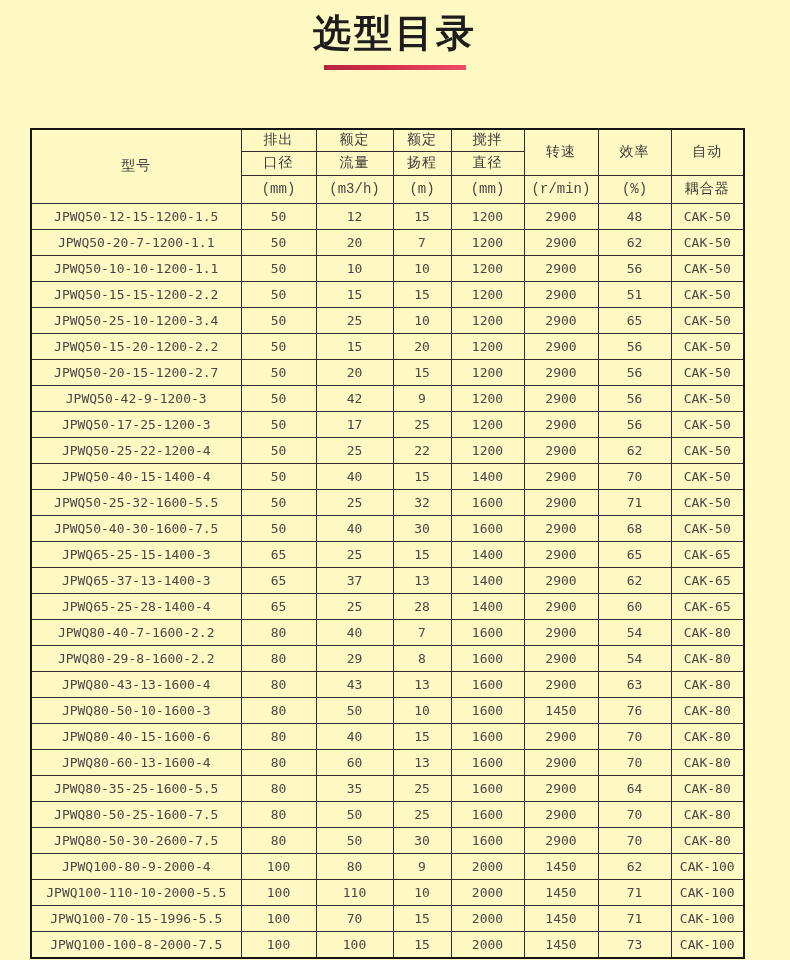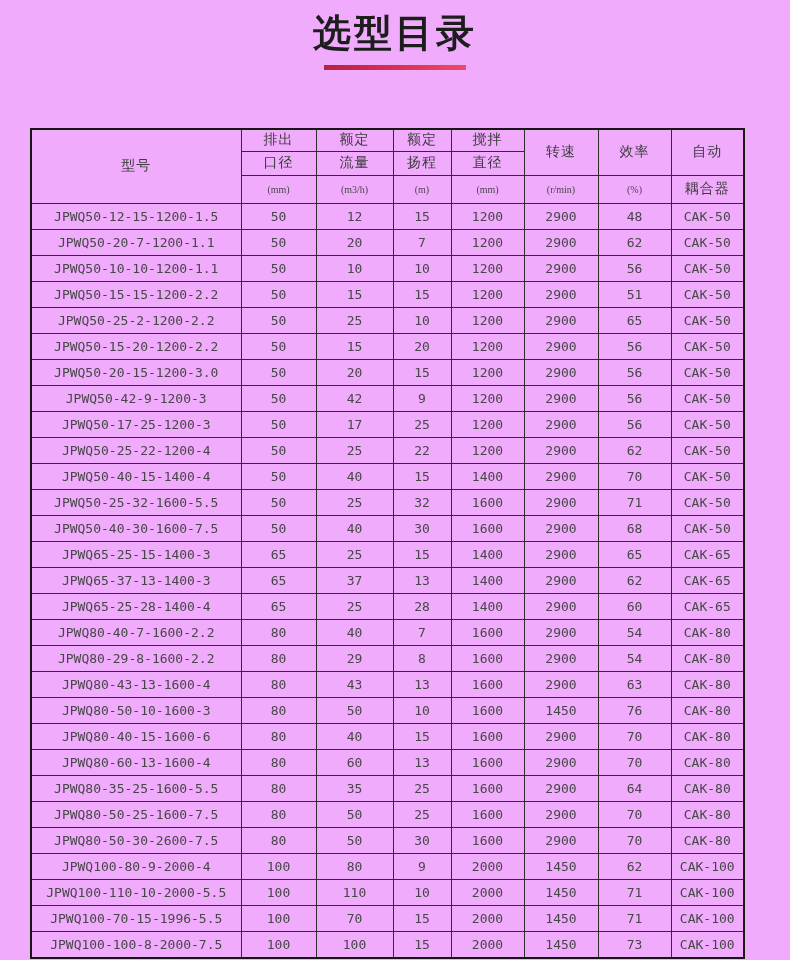--- a/index.html
+++ b/index.html
@@ -5,21 +5,21 @@
   html, body {
     margin: 0;
     padding: 0;
     background: #ffffff;
     width: 790px;
     font-family: "DejaVu Sans", sans-serif;
   }
   .page {
     width: 790px;
     height: 960px;
-    background: #f0abfc;
+    background: #fef9c3;
     overflow: hidden;
   }
   .page-title {
     text-align: center;
     padding-top: 10px;
     font-size: 38px;
     line-height: 46px;
     font-weight: bold;
     color: #1d1d1d;
     letter-spacing: 3px;
@@ -45,22 +45,22 @@
     font-weight: normal;
     overflow: hidden;
     white-space: nowrap;
   }
   .spec-table thead th.cn {
     font-size: 14px;
     color: #3c3c3c;
     letter-spacing: 1px;
   }
   .spec-table thead th.unit {
-    font-family: Liberation Serif, serif;
-    font-size: 10px;
+    font-family: Liberation Mono, monospace;
+    font-size: 14px;
     color: #474747;
     letter-spacing: 0px;
   }
   .hr1 { height: 22px; }
   .hr2 { height: 24px; }
   .hr3 { height: 28px; }
   .spec-table tbody td {
     height: 25px;
     font-family: "DejaVu Sans Mono", monospace;
     font-size: 13px;
@@ -149,41 +149,41 @@
           <td>JPWQ50-15-15-1200-2.2</td>
           <td>50</td>
           <td>15</td>
           <td>15</td>
           <td>1200</td>
           <td>2900</td>
           <td>51</td>
           <td>CAK-50</td>
         </tr>
         <tr>
-          <td>JPWQ50-25-2-1200-2.2</td>
+          <td>JPWQ50-25-10-1200-3.4</td>
           <td>50</td>
           <td>25</td>
           <td>10</td>
           <td>1200</td>
           <td>2900</td>
           <td>65</td>
           <td>CAK-50</td>
         </tr>
         <tr>
           <td>JPWQ50-15-20-1200-2.2</td>
           <td>50</td>
           <td>15</td>
           <td>20</td>
           <td>1200</td>
           <td>2900</td>
           <td>56</td>
           <td>CAK-50</td>
         </tr>
         <tr>
-          <td>JPWQ50-20-15-1200-3.0</td>
+          <td>JPWQ50-20-15-1200-2.7</td>
           <td>50</td>
           <td>20</td>
           <td>15</td>
           <td>1200</td>
           <td>2900</td>
           <td>56</td>
           <td>CAK-50</td>
         </tr>
         <tr>
           <td>JPWQ50-42-9-1200-3</td>

